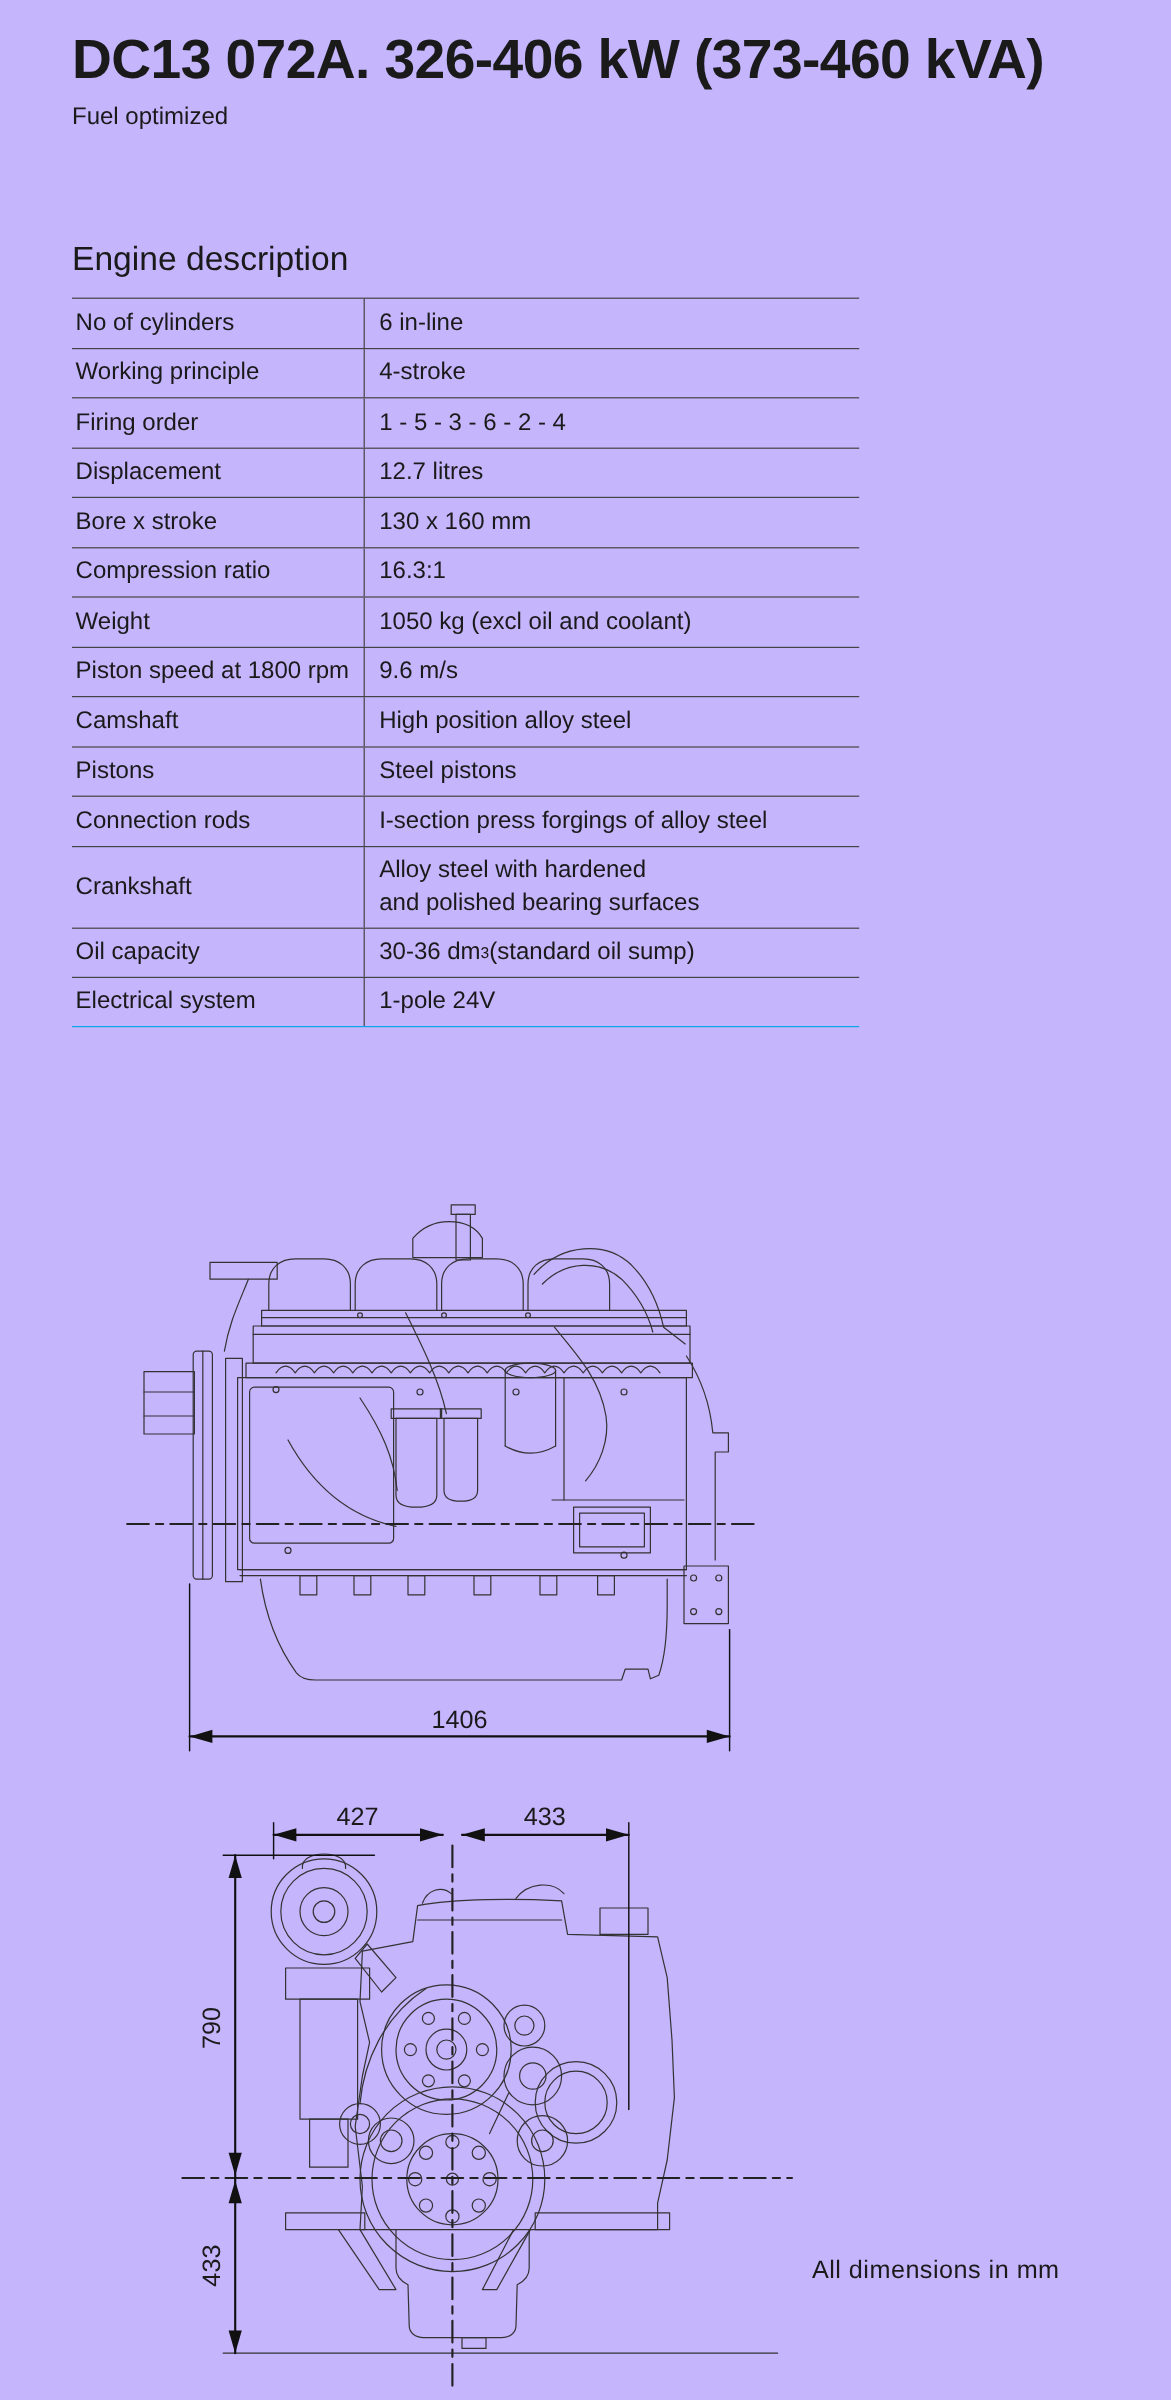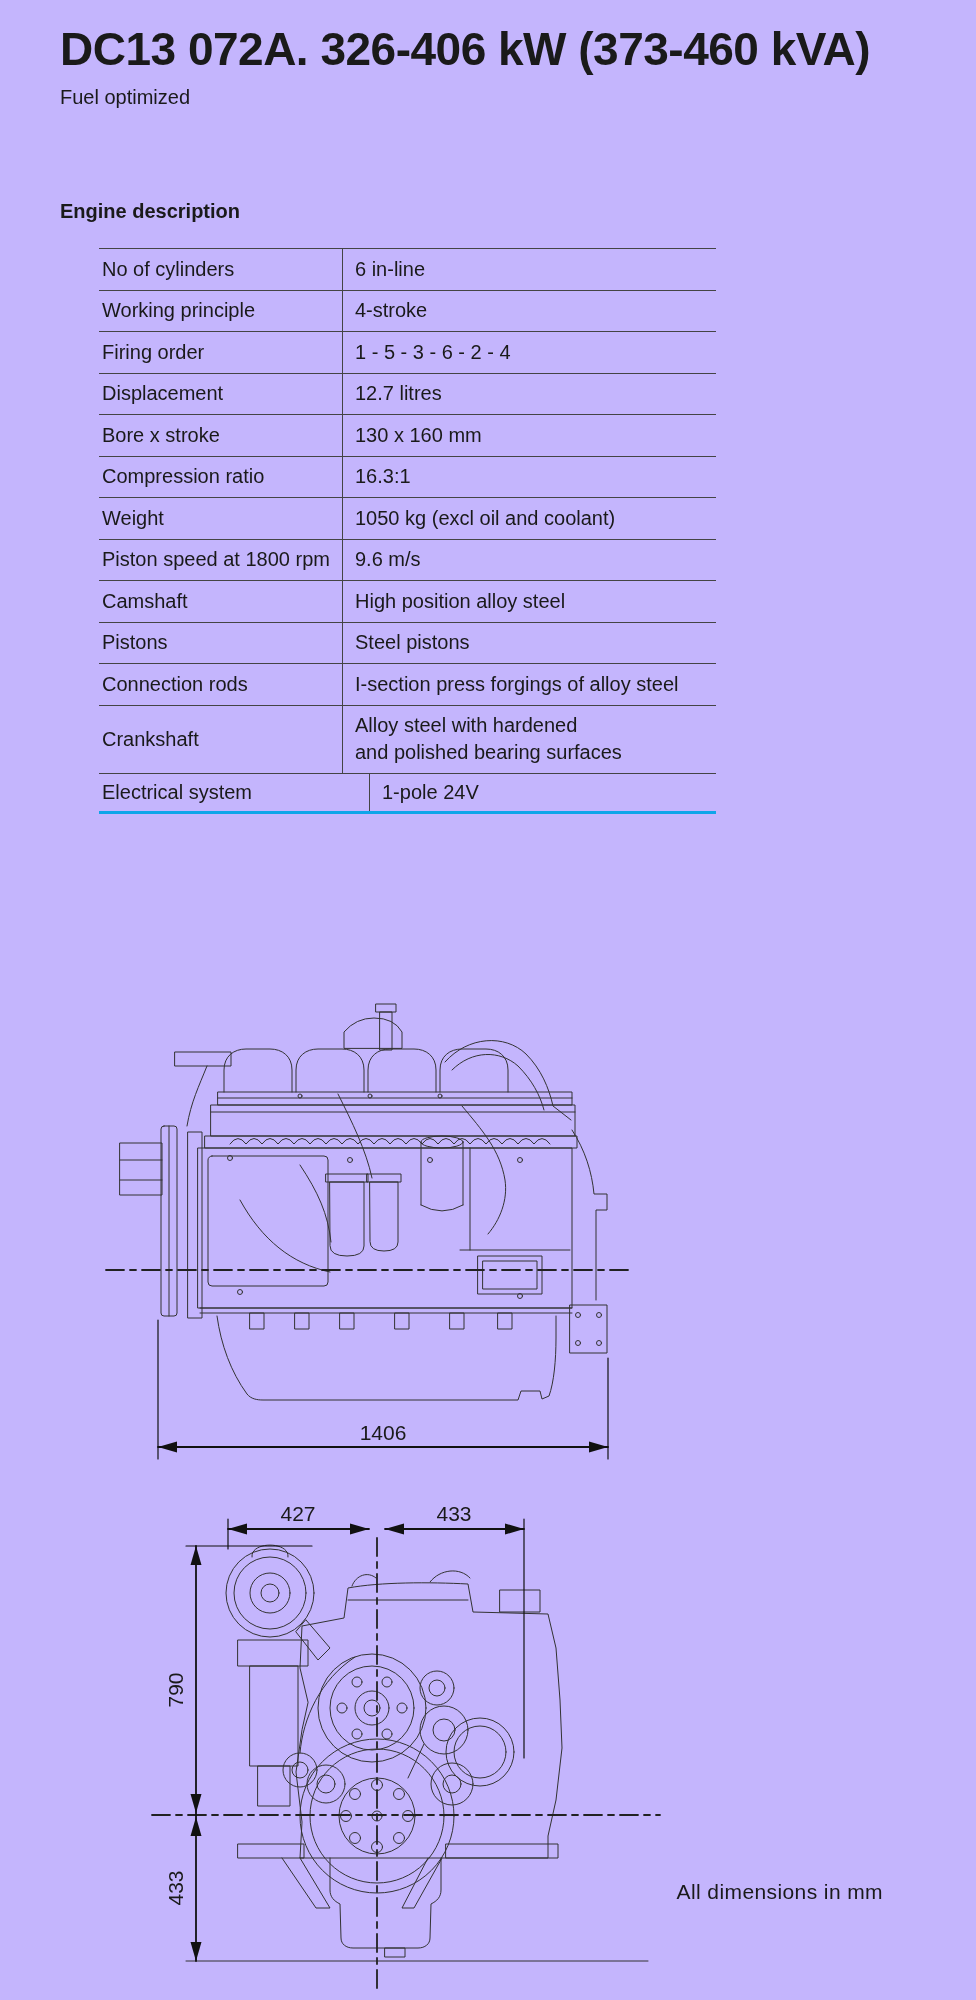--- a/index.html
+++ b/index.html
@@ -11,32 +11,32 @@
   .title {
     position:absolute; left:60px; top:22px;
     font-size:46px; font-weight:600; letter-spacing:-0.5px; white-space:nowrap;
   }
   .subtitle {
     position:absolute; left:60px; top:86px;
     font-size:20px; font-weight:400;
   }
   .section-heading {
     position:absolute; left:60px; top:200px;
-    font-size:20px; font-weight:700;
+    font-size:28px; font-weight:400;
   }
   .spec-table {
     position:absolute; left:60px; top:248px; width:656px;
     font-size:20px;
   }
   .spec-row {
     display:flex; align-items:center;
     border-top:1px solid #444;
-    min-height:41.5px; box-sizing:border-box;margin-left:39px;
-  }
-  .spec-row:last-child { border-bottom:3px solid #0ea5e9;gap:27px; }
+    min-height:41.5px; box-sizing:border-box;
+  }
+  .spec-row:last-child { border-bottom:1px solid #0ea5e9; }
   .spec-row.tall { min-height:68px; }
   .cell-label {
     width:243px; flex:0 0 243px; padding-left:3px; box-sizing:border-box;
     white-space:pre-line; line-height:27px;
   }
   .cell-value {
     flex:1; padding-left:12px; box-sizing:border-box;
     border-left:1px solid #444; align-self:stretch;
     display:flex; align-items:center;
     white-space:pre-line; line-height:27px;
@@ -110,20 +110,24 @@
       <div class="cell-value">Steel pistons</div>
     </div>
     <div class="spec-row">
       <div class="cell-label">Connection rods</div>
       <div class="cell-value">I-section press forgings of alloy steel</div>
     </div>
     <div class="spec-row tall">
       <div class="cell-label">Crankshaft</div>
       <div class="cell-value">Alloy steel with hardened
 and polished bearing surfaces</div>
+    </div>
+    <div class="spec-row">
+      <div class="cell-label">Oil capacity</div>
+      <div class="cell-value"><span>30-36 dm</span><sup>3</sup><span> (standard oil sump)</span></div>
     </div>
     <div class="spec-row">
       <div class="cell-label">Electrical system</div>
       <div class="cell-value">1-pole 24V</div>
     </div>
   </div>
 
   <svg class="drawing" style="left:0; top:975px;" width="700" height="500" viewBox="0 975 700 500">
     <g>
 

